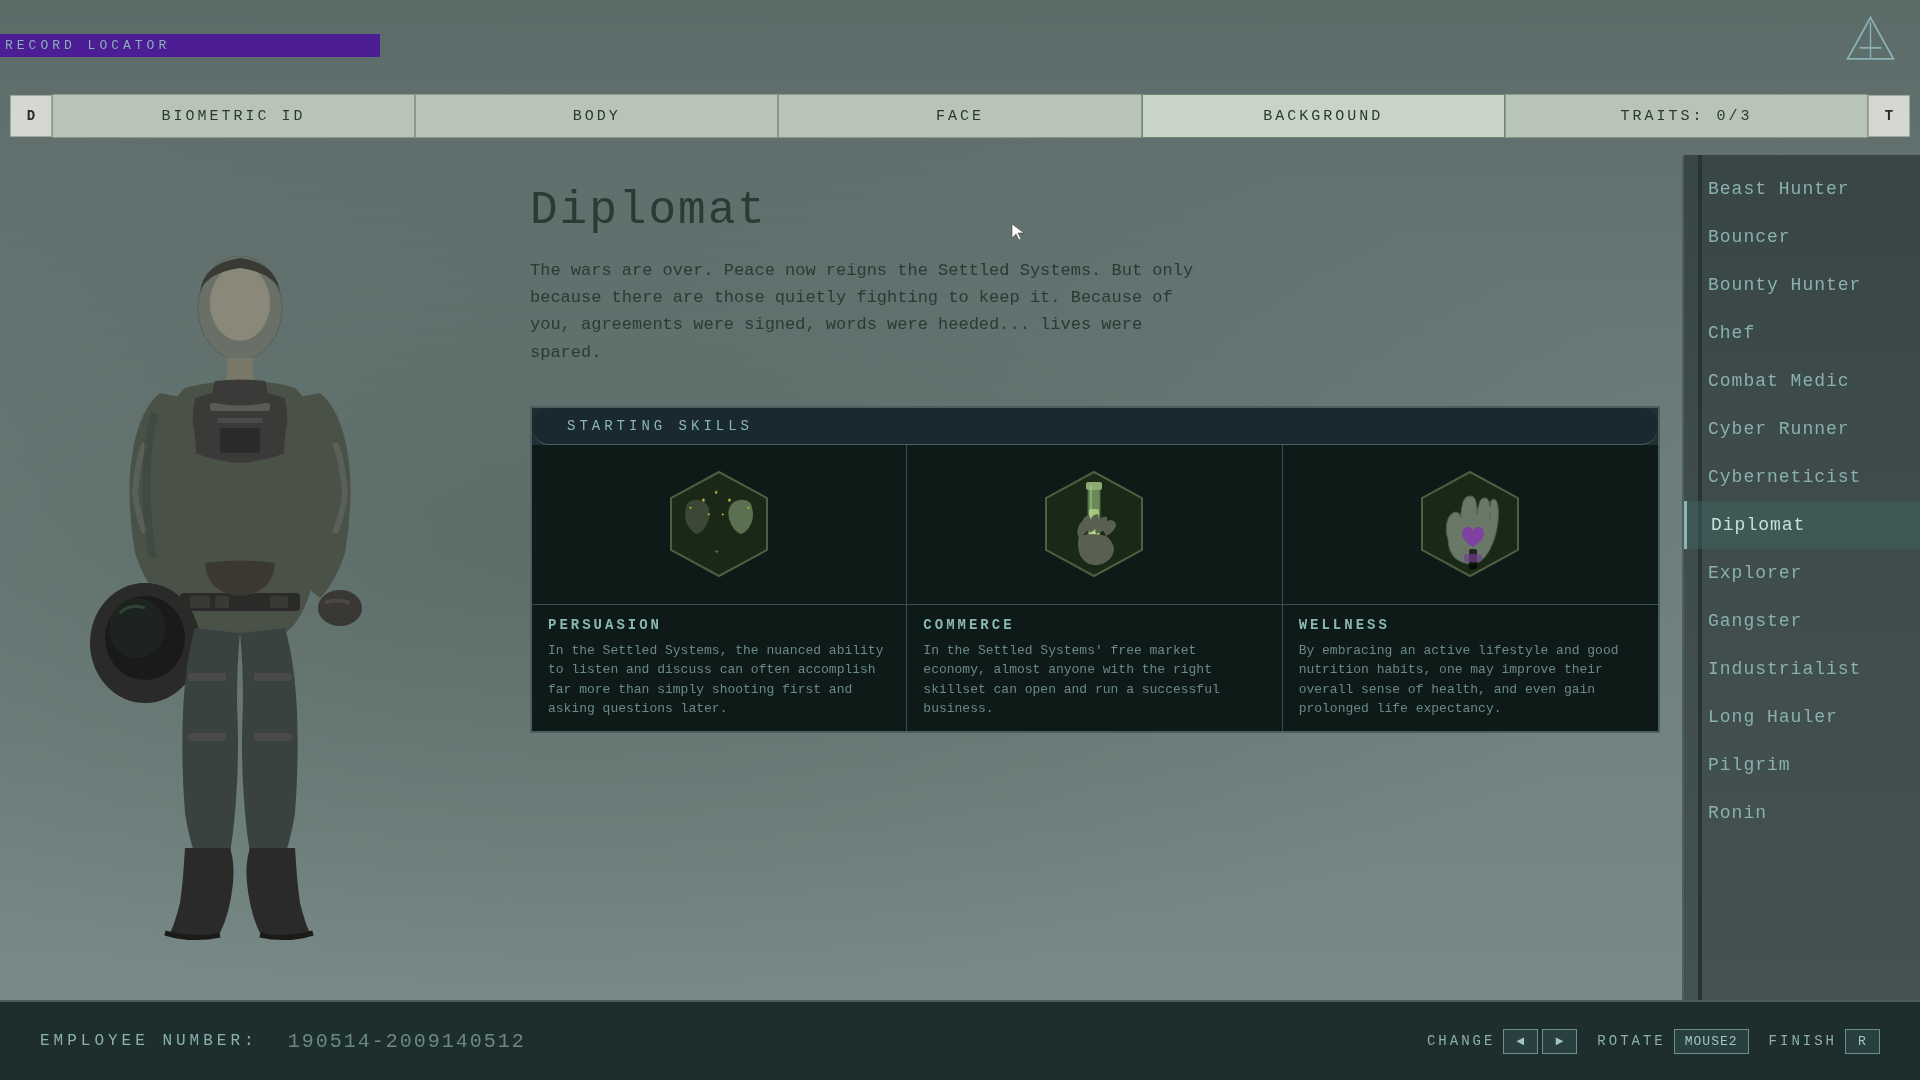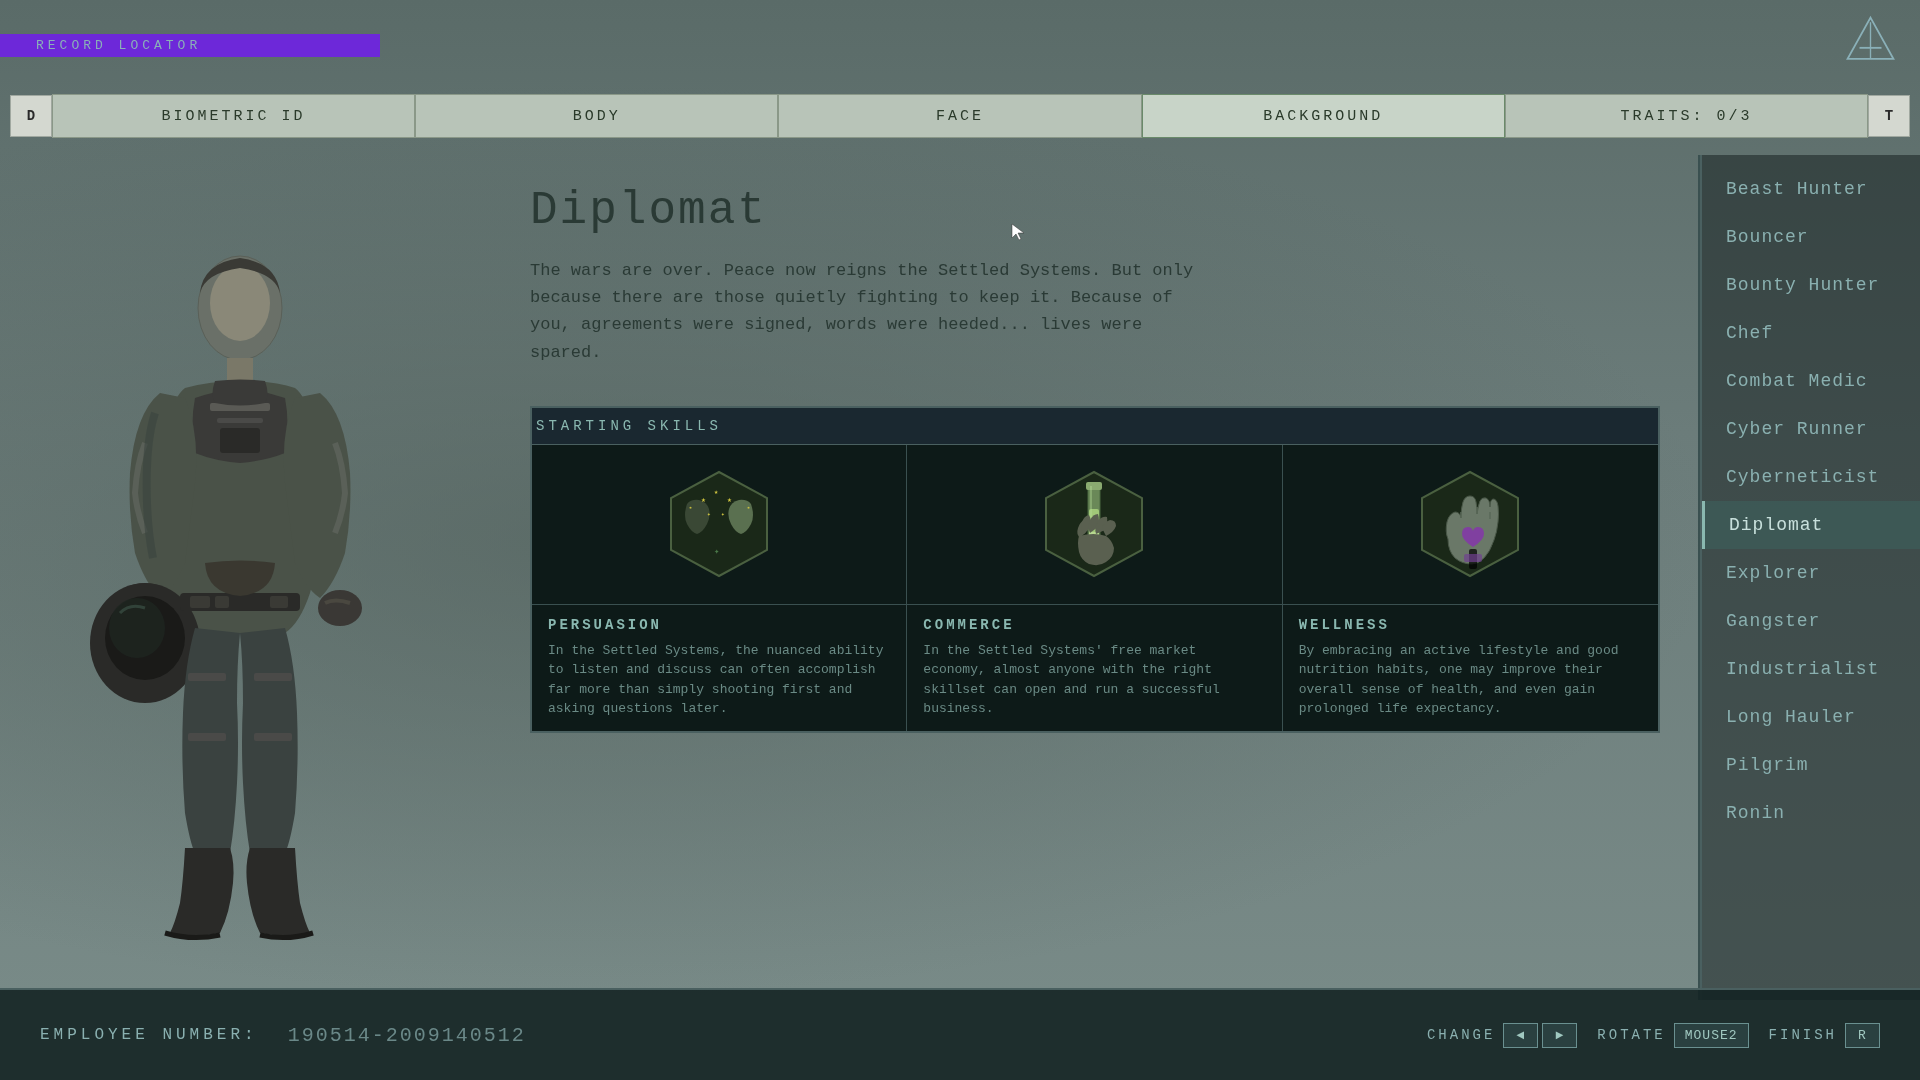--- a/index.html
+++ b/index.html
@@ -46,25 +46,25 @@
       color: #1a1a1a;
       font-size: 22px;
       font-weight: bold;
       letter-spacing: 3px;
       padding: 6px 20px;
       text-transform: uppercase;
       min-width: 380px;
     }
 
     .app-subtitle {
-      background: #6d28d9;
+      background: #4c1d95;
       color: #8ab0b8;
       font-size: 13px;
       letter-spacing: 4px;
-      padding: 4px 36px;
+      padding: 4px 5px;
       text-transform: uppercase;
       min-width: 380px;
     }
 
     .logo {
       position: absolute;
       right: 20px;
       top: 10px;
       width: 60px;
       height: 60px;
@@ -188,26 +188,27 @@
       margin-bottom: 40px;
     }
 
     .skills-container {
       border: 2px solid #4a6060;
       background: rgba(20, 35, 40, 0.85);
     }
 
     .skills-header {
       background: #1a2830;
-      padding: 10px 4px;
+      padding: 10px 35px;
       color: #8ab8b0;
       font-size: 14px;
       letter-spacing: 4px;
       text-transform: uppercase;
       border-bottom: 1px solid #4a6060;
+      border-radius: 17px;
     }
 
     .skills-grid {
       display: grid;
       grid-template-columns: 1fr 1fr 1fr;
       gap: 0;
     }
 
     .skill-card {
       border-right: 1px solid #3a5050;
@@ -247,21 +248,21 @@
       color: #6a8a85;
       font-size: 13px;
       line-height: 1.5;
     }
 
     
     .right-sidebar {
       position: absolute;
       top: 155px;
       right: 0;
-      width: 220px;
+      width: 238px;
       bottom: 80px;
       background: rgba(15, 25, 25, 0.5);
       border-left: 2px solid #4a6060;
       overflow-y: auto;
       padding: 10px 0;
     }
 
     .sidebar-divider {
       position: absolute;
       top: 155px;
@@ -285,21 +286,21 @@
       color: #c8e0dc;
       border-left: 3px solid #8ab8b0;
     }
 
     
     .bottom-bar {
       position: absolute;
       bottom: 0;
       left: 0;
       right: 0;
-      height: 92px;
+      height: 80px;
       background: rgba(20, 35, 35, 0.9);
       border-top: 2px solid #4a6060;
       display: flex;
       align-items: center;
       padding: 0 40px;
       z-index: 10;
     }
 
     .employee-label {
       color: #8ab0b0;

